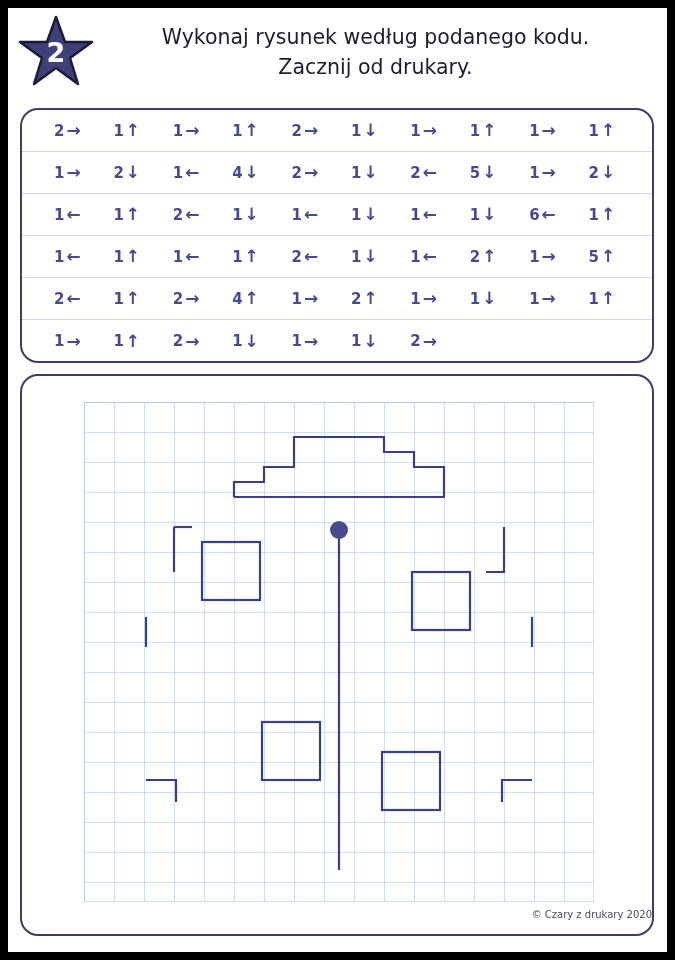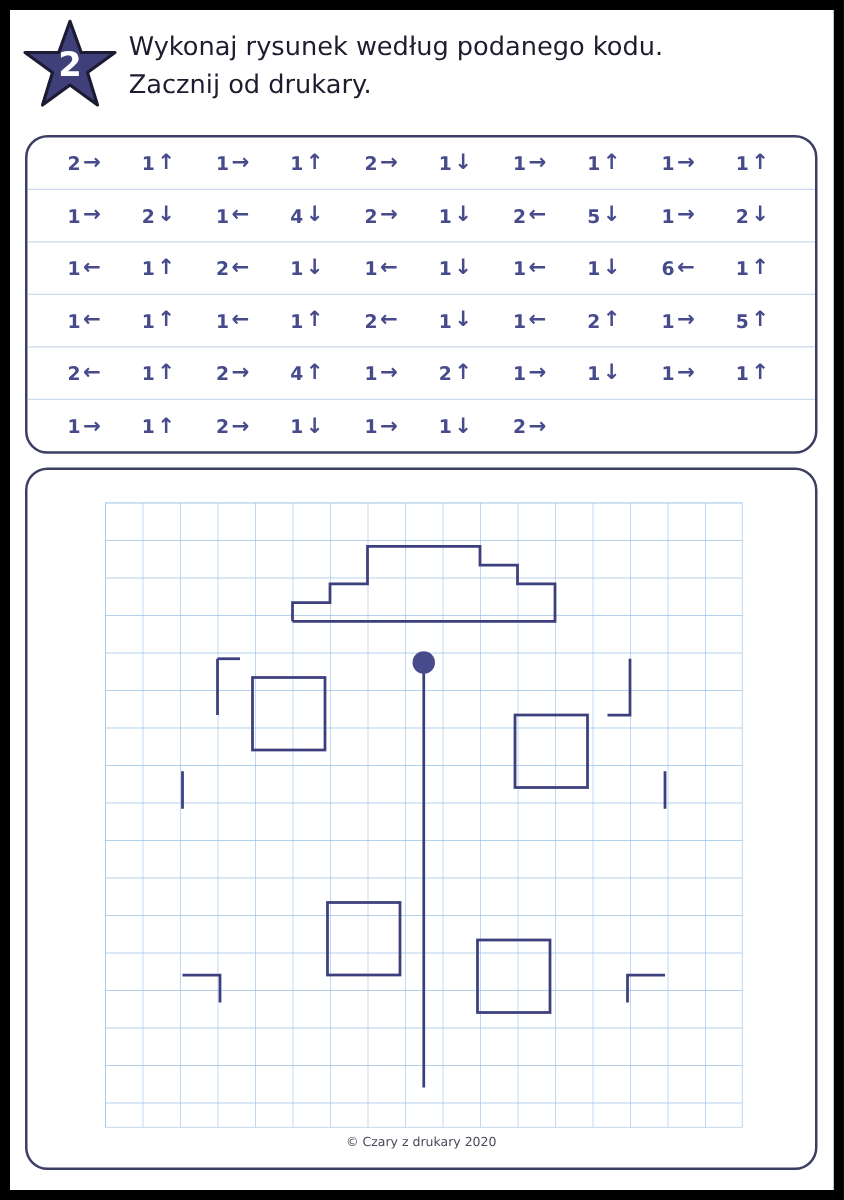--- a/index.html
+++ b/index.html
@@ -50,21 +50,21 @@
     font-weight: bold;
     font-family: "DejaVu Sans", sans-serif;
     padding-bottom: 4px;
     box-sizing: border-box;
   }
   .title-block {
     position: absolute;
     left: 95px;
     top: 14px;
     width: 545px;
-    text-align: left;
+    text-align: center;
     color: #1c1c2e;
     font-size: 20.5px;
     line-height: 30px;
     font-family: "DejaVu Sans", sans-serif;
   }
   
   .code-box {
     position: absolute;
     left: 12px;
     top: 100px;
@@ -123,21 +123,21 @@
     left: 62px;
     top: 26px;
     width: 510px;
     height: 500px;
   }
   .footer-note {
     position: absolute;
     left: 0;
     bottom: 14px;
     width: 100%;
-    text-align: center;
+    text-align: right;
     font-size: 10px;
     color: #4a4a5a;
     font-family: "DejaVu Sans", sans-serif;
   }
 </style>
 </head>
 <body>
 
 <div class="page">
 

